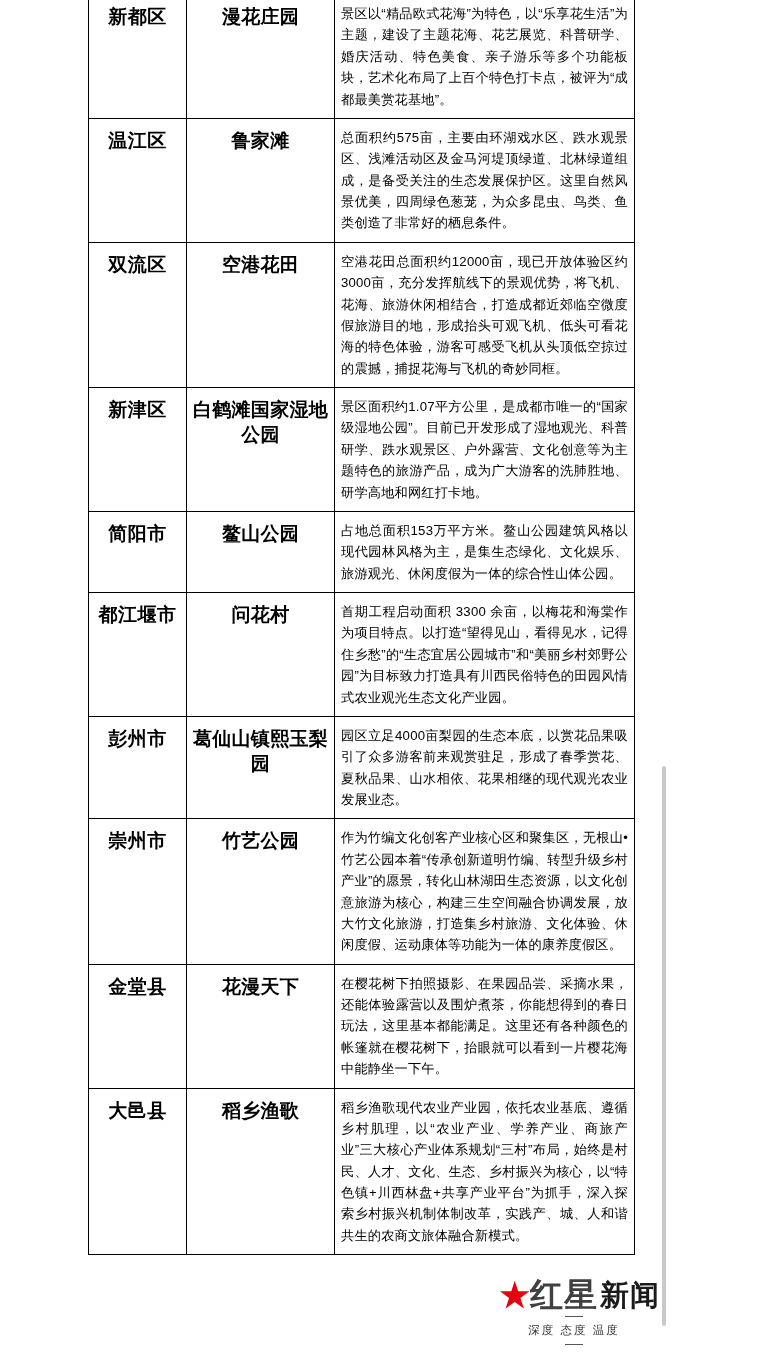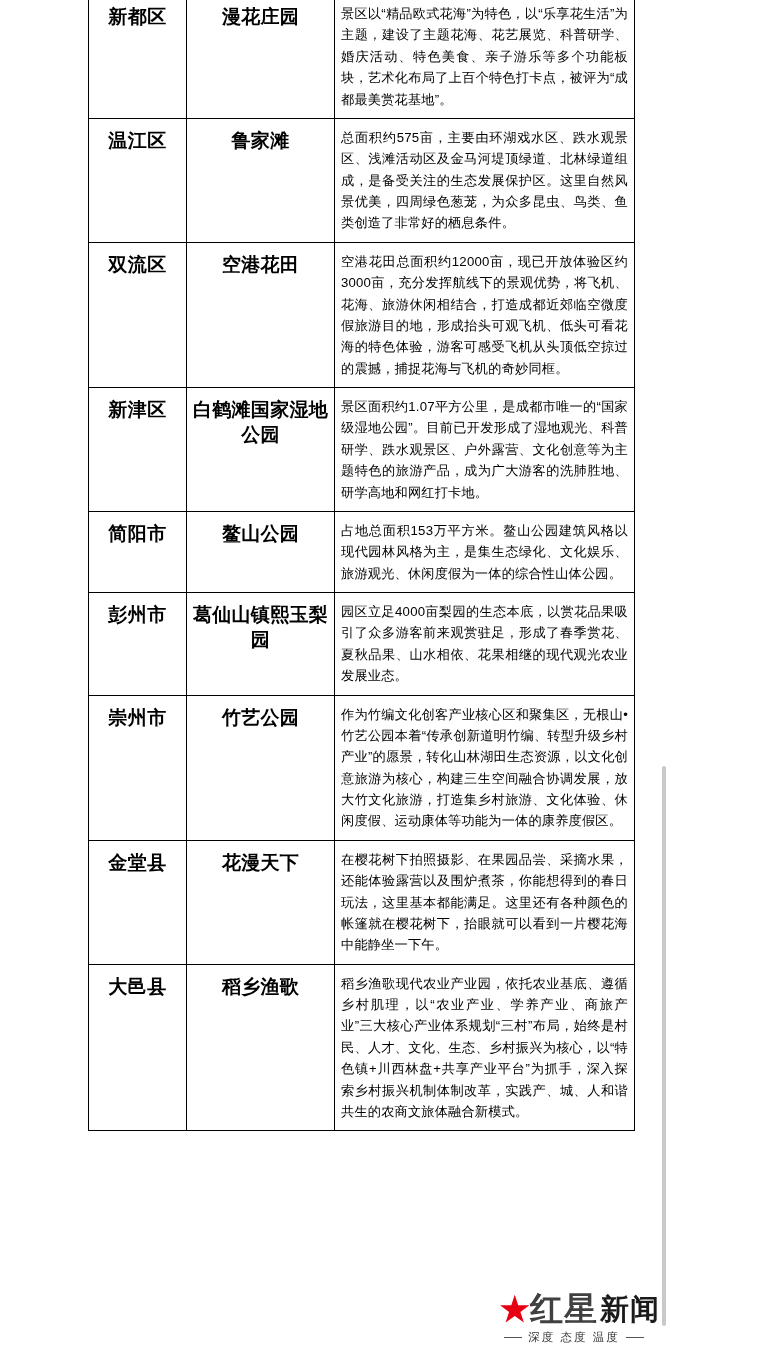--- a/index.html
+++ b/index.html
@@ -122,20 +122,21 @@
   }
   #logo .logo-sub {
     margin-top: 3px;
     font-size: 11.5px;
     color: #333;
     letter-spacing: 2px;
     display: flex;
     align-items: center;
     justify-content: center;
     gap: 6px;
+    flex-direction: column;
   }
   #logo .logo-sub .bar {
     display: inline-block;
     width: 18px;
     height: 1px;
     background: #555;
   }
 </style>
 </head>
 <body>
@@ -198,20 +199,31 @@
           <div class="region-text">简阳市</div>
         </td>
         <td class="col-name">
           <div class="name-text">鳌山公园</div>
         </td>
         <td class="col-desc">
           <div class="desc-text">占地总面积153万平方米。鳌山公园建筑风格以现代园林风格为主，是集生态绿化、文化娱乐、旅游观光、休闲度假为一体的综合性山体公园。</div>
         </td>
       </tr>
 
+      <tr>
+        <td class="col-region">
+          <div class="region-text">都江堰市</div>
+        </td>
+        <td class="col-name">
+          <div class="name-text">问花村</div>
+        </td>
+        <td class="col-desc">
+          <div class="desc-text">首期工程启动面积 3300 余亩，以梅花和海棠作为项目特点。以打造“望得见山，看得见水，记得住乡愁”的“生态宜居公园城市”和“美丽乡村郊野公园”为目标致力打造具有川西民俗特色的田园风情式农业观光生态文化产业园。</div>
+        </td>
+      </tr>
 
       <tr>
         <td class="col-region">
           <div class="region-text">彭州市</div>
         </td>
         <td class="col-name">
           <div class="name-text">葛仙山镇熙玉梨园</div>
         </td>
         <td class="col-desc">
           <div class="desc-text">园区立足4000亩梨园的生态本底，以赏花品果吸引了众多游客前来观赏驻足，形成了春季赏花、夏秋品果、山水相依、花果相继的现代观光农业发展业态。</div>

